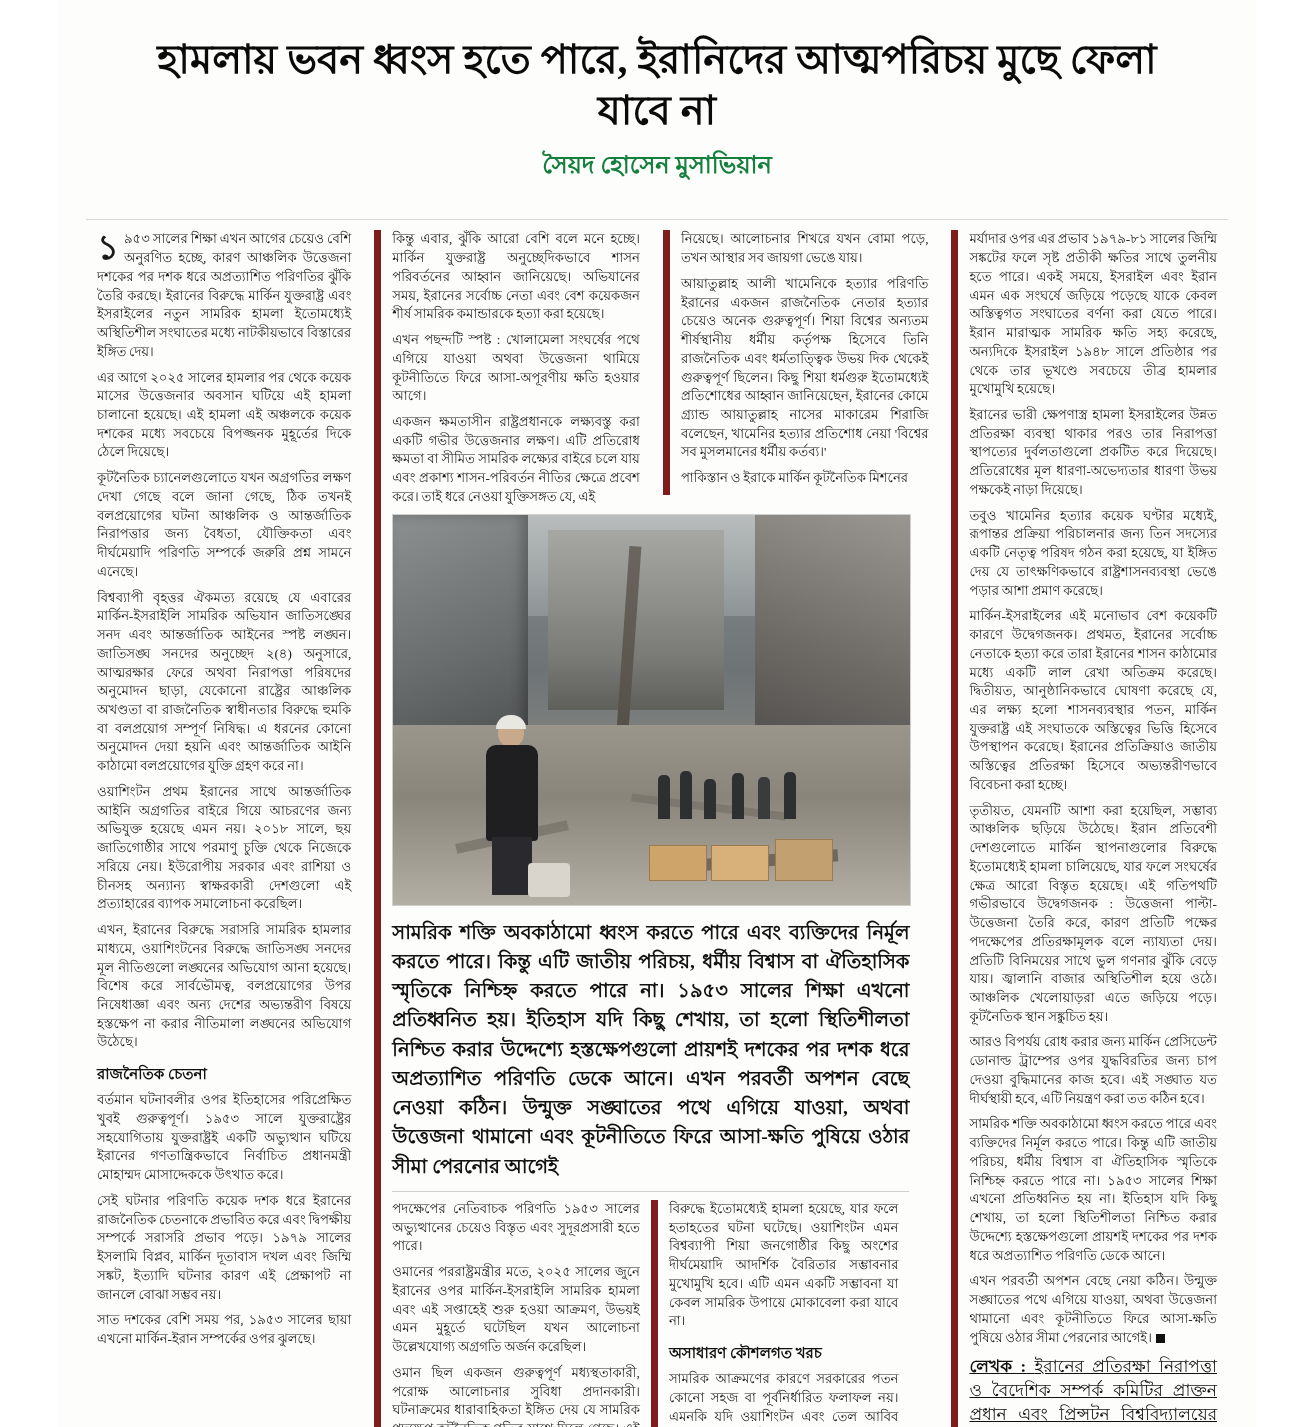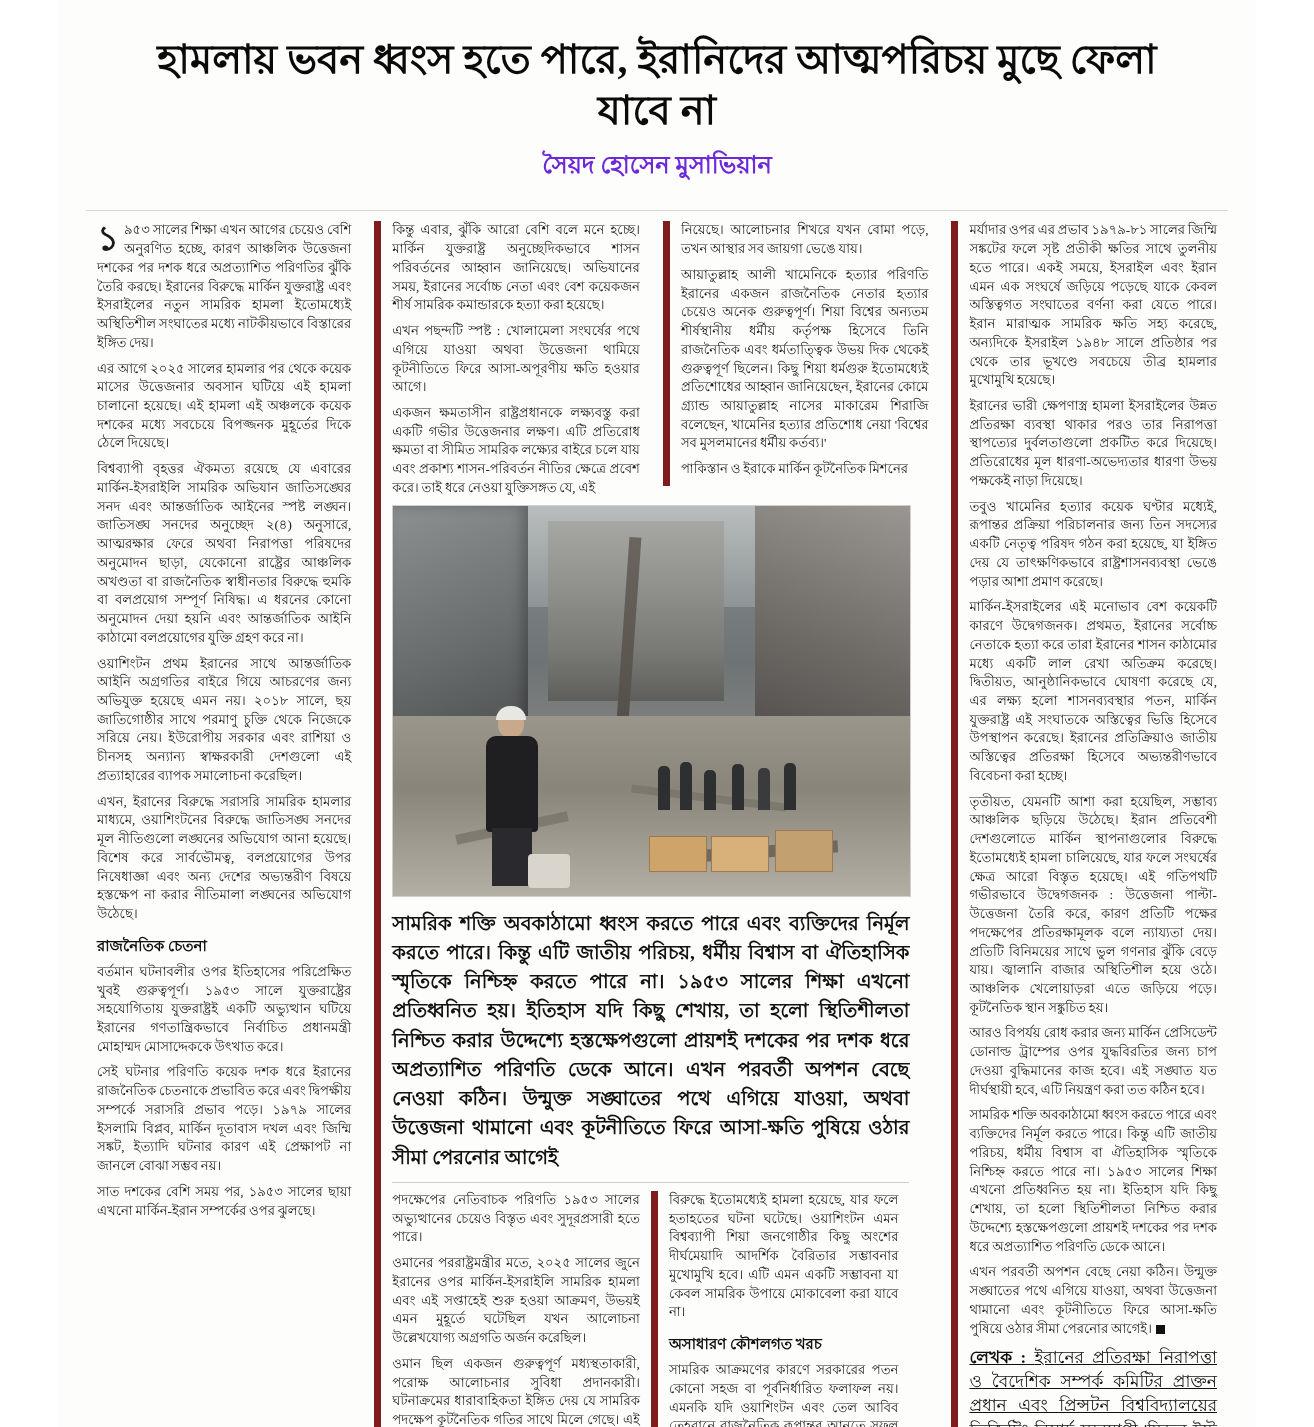--- a/index.html
+++ b/index.html
@@ -32,22 +32,22 @@
     letter-spacing: 0px;
     color: #0a0a0a;
     margin: 10px auto 6px auto;
     max-width: 1000px;
     font-family: "Liberation Serif", "DejaVu Serif", serif;
   }
   .byline {
     text-align: center;
     font-size: 24px;
     font-weight: bold;
-    color: #6d28d9;
-    margin: 10px 0 24px 0;
+    color: #15803d;
+    margin: 10px 0 33px 0;
   }
   .rule-top {
     border: none;
     border-top: 1px solid #d8d8d8;
     margin: 6px 0 10px 0;
   }
   
   .cols {
     display: flex;
     gap: 12px;
@@ -226,20 +226,21 @@
 
     <h1 class="headline">হামলায় ভবন ধ্বংস হতে পারে, ইরানিদের আত্মপরিচয় মুছে ফেলা যাবে না</h1>
     <div class="byline">সৈয়দ হোসেন মুসাভিয়ান</div>
     <hr class="rule-top">
 
     <div class="cols">
 
       <div class="col">
         <p class="body first">১৯৫৩ সালের শিক্ষা এখন আগের চেয়েও বেশি অনুরণিত হচ্ছে, কারণ আঞ্চলিক উত্তেজনা দশকের পর দশক ধরে অপ্রত্যাশিত পরিণতির ঝুঁকি তৈরি করছে। ইরানের বিরুদ্ধে মার্কিন যুক্তরাষ্ট্র এবং ইসরাইলের নতুন সামরিক হামলা ইতোমধ্যেই অস্থিতিশীল সংঘাতের মধ্যে নাটকীয়ভাবে বিস্তারের ইঙ্গিত দেয়।</p>
         <p class="body">এর আগে ২০২৫ সালের হামলার পর থেকে কয়েক মাসের উত্তেজনার অবসান ঘটিয়ে এই হামলা চালানো হয়েছে। এই হামলা এই অঞ্চলকে কয়েক দশকের মধ্যে সবচেয়ে বিপজ্জনক মুহূর্তের দিকে ঠেলে দিয়েছে।</p>
+        <p class="body">কূটনৈতিক চ্যানেলগুলোতে যখন অগ্রগতির লক্ষণ দেখা গেছে বলে জানা গেছে, ঠিক তখনই বলপ্রয়োগের ঘটনা আঞ্চলিক ও আন্তর্জাতিক নিরাপত্তার জন্য বৈধতা, যৌক্তিকতা এবং দীর্ঘমেয়াদি পরিণতি সম্পর্কে জরুরি প্রশ্ন সামনে এনেছে।</p>
         <p class="body">বিশ্বব্যাপী বৃহত্তর ঐকমত্য রয়েছে যে এবারের মার্কিন-ইসরাইলি সামরিক অভিযান জাতিসঙ্ঘের সনদ এবং আন্তর্জাতিক আইনের স্পষ্ট লঙ্ঘন। জাতিসঙ্ঘ সনদের অনুচ্ছেদ ২(৪) অনুসারে, আত্মরক্ষার ফেরে অথবা নিরাপত্তা পরিষদের অনুমোদন ছাড়া, যেকোনো রাষ্ট্রের আঞ্চলিক অখণ্ডতা বা রাজনৈতিক স্বাধীনতার বিরুদ্ধে হুমকি বা বলপ্রয়োগ সম্পূর্ণ নিষিদ্ধ। এ ধরনের কোনো অনুমোদন দেয়া হয়নি এবং আন্তর্জাতিক আইনি কাঠামো বলপ্রয়োগের যুক্তি গ্রহণ করে না।</p>
         <p class="body">ওয়াশিংটন প্রথম ইরানের সাথে আন্তর্জাতিক আইনি অগ্রগতির বাইরে গিয়ে আচরণের জন্য অভিযুক্ত হয়েছে এমন নয়। ২০১৮ সালে, ছয় জাতিগোষ্ঠীর সাথে পরমাণু চুক্তি থেকে নিজেকে সরিয়ে নেয়। ইউরোপীয় সরকার এবং রাশিয়া ও চীনসহ অন্যান্য স্বাক্ষরকারী দেশগুলো এই প্রত্যাহারের ব্যাপক সমালোচনা করেছিল।</p>
         <p class="body">এখন, ইরানের বিরুদ্ধে সরাসরি সামরিক হামলার মাধ্যমে, ওয়াশিংটনের বিরুদ্ধে জাতিসঙ্ঘ সনদের মূল নীতিগুলো লঙ্ঘনের অভিযোগ আনা হয়েছে। বিশেষ করে সার্বভৌমত্ব, বলপ্রয়োগের উপর নিষেধাজ্ঞা এবং অন্য দেশের অভ্যন্তরীণ বিষয়ে হস্তক্ষেপ না করার নীতিমালা লঙ্ঘনের অভিযোগ উঠেছে।</p>
         <h2 class="subhead">রাজনৈতিক চেতনা</h2>
         <p class="body">বর্তমান ঘটনাবলীর ওপর ইতিহাসের পরিপ্রেক্ষিত খুবই গুরুত্বপূর্ণ। ১৯৫৩ সালে যুক্তরাষ্ট্রের সহযোগিতায় যুক্তরাষ্ট্রই একটি অভ্যুত্থান ঘটিয়ে ইরানের গণতান্ত্রিকভাবে নির্বাচিত প্রধানমন্ত্রী মোহাম্মদ মোসাদ্দেককে উৎখাত করে।</p>
         <p class="body">সেই ঘটনার পরিণতি কয়েক দশক ধরে ইরানের রাজনৈতিক চেতনাকে প্রভাবিত করে এবং দ্বিপক্ষীয় সম্পর্কে সরাসরি প্রভাব পড়ে। ১৯৭৯ সালের ইসলামি বিপ্লব, মার্কিন দূতাবাস দখল এবং জিম্মি সঙ্কট, ইত্যাদি ঘটনার কারণ এই প্রেক্ষাপট না জানলে বোঝা সম্ভব নয়।</p>
         <p class="body">সাত দশকের বেশি সময় পর, ১৯৫৩ সালের ছায়া এখনো মার্কিন-ইরান সম্পর্কের ওপর ঝুলছে।</p>
       </div>
 
       <div class="col">

